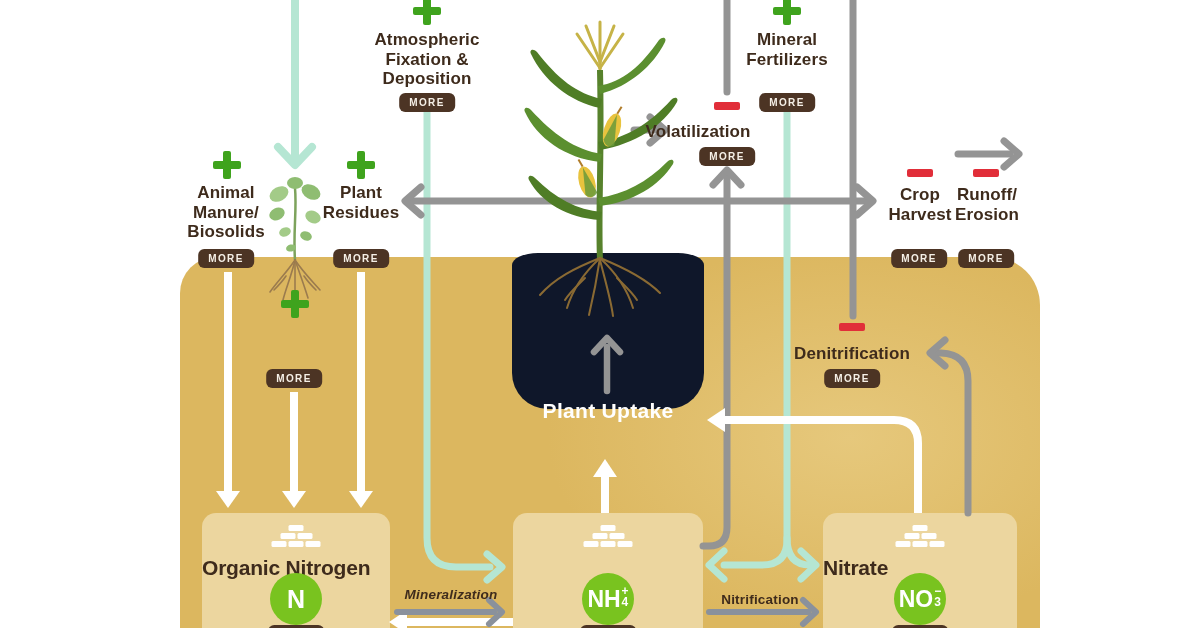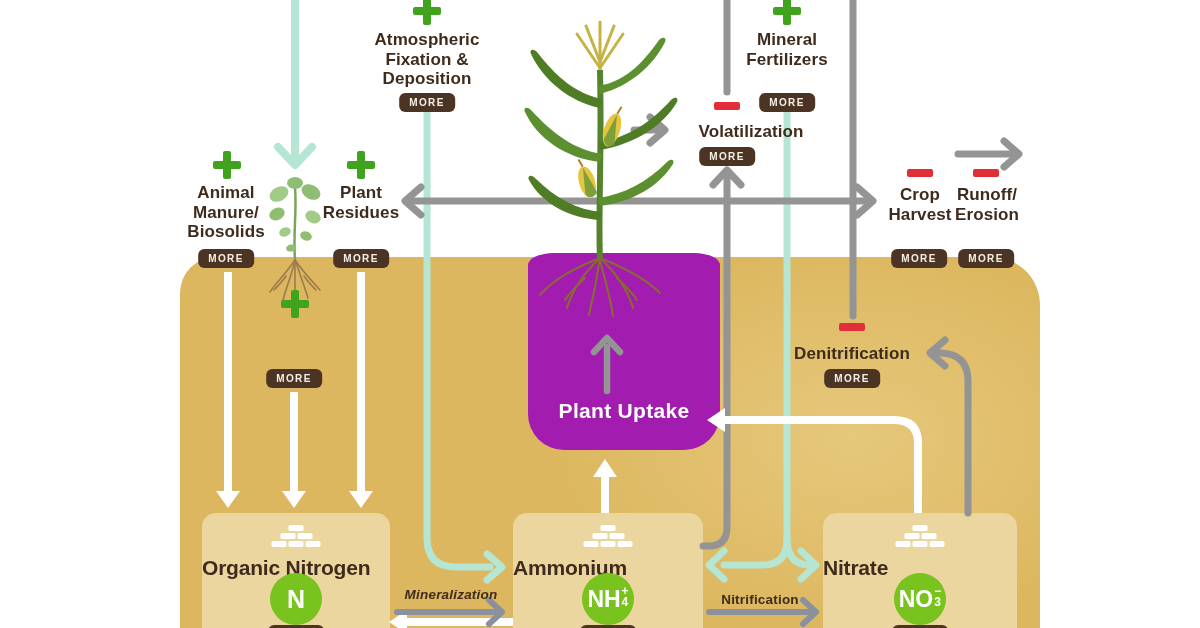--- a/index.html
+++ b/index.html
@@ -7,22 +7,22 @@
     position:relative;width:1200px;height:628px;overflow:hidden;background:#ffffff;
     font-family:"Liberation Sans", sans-serif;
   }
   
   .soil{
     position:absolute;left:180px;top:257px;width:860px;height:420px;
     background:radial-gradient(420px 270px at 670px 180px,#e6c87c 0%,#dcb75f 72%);
     border-radius:36px 48px 0 0;
   }
   .uptake-box{
-    position:absolute;left:528px;top:253px;width:192px;height:197px;
-    background:#a21caf;
+    position:absolute;left:512px;top:253px;width:192px;height:156px;
+    background:#0f172a;
     border-radius:26px 26px 36px 36px / 12px 12px 36px 36px;
   }
   .uptake-label{
     position:absolute;left:0;top:146px;width:100%;text-align:center;
     color:#ffffff;font-size:21px;font-weight:bold;letter-spacing:.3px;
   }
   .pool-box{
     position:absolute;top:513px;height:150px;background:#ecd69f;
     border-radius:14px;overflow:hidden;
   }
@@ -108,21 +108,20 @@
       <div class="brick-row">
           <i></i>
           <i></i>
         </div>
       <div class="brick-row">
           <i></i>
           <i></i>
           <i></i>
         </div>
     </div>
-    <div class="pool-title">Ammonium</div>
     <div class="pool-circle">
       <span class="chem">
         <span class="chem-base">NH</span>
         <span class="chem-stack">
           <span>+</span>
           <span>4</span>
         </span>
       </span>
     </div>
     <div class="more pool-more">MORE</div>
@@ -284,21 +283,21 @@
   <div class="minus" style="left:714px;top:102px;"></div>
   <div class="minus" style="left:839px;top:323px;"></div>
   <div class="minus" style="left:907px;top:169px;"></div>
   <div class="minus" style="left:973px;top:169px;"></div>
 
   <div class="lbl" style="left:787px;top:30px;">Mineral
 Fertilizers</div>
   <div class="lbl" style="left:427px;top:30px;">Atmospheric
 Fixation &amp;
 Deposition</div>
-  <div class="lbl" style="left:751px;top:122px;">Volatilization</div>
+  <div class="lbl" style="left:698px;top:122px;">Volatilization</div>
   <div class="lbl" style="left:226px;top:183px;">Animal
 Manure/
 Biosolids</div>
   <div class="lbl" style="left:361px;top:183px;">Plant
 Residues</div>
   <div class="lbl" style="left:920px;top:185px;">Crop
 Harvest</div>
   <div class="lbl" style="left:987px;top:185px;">Runoff/
 Erosion</div>
   <div class="lbl" style="left:852px;top:344px;">Denitrification</div>

